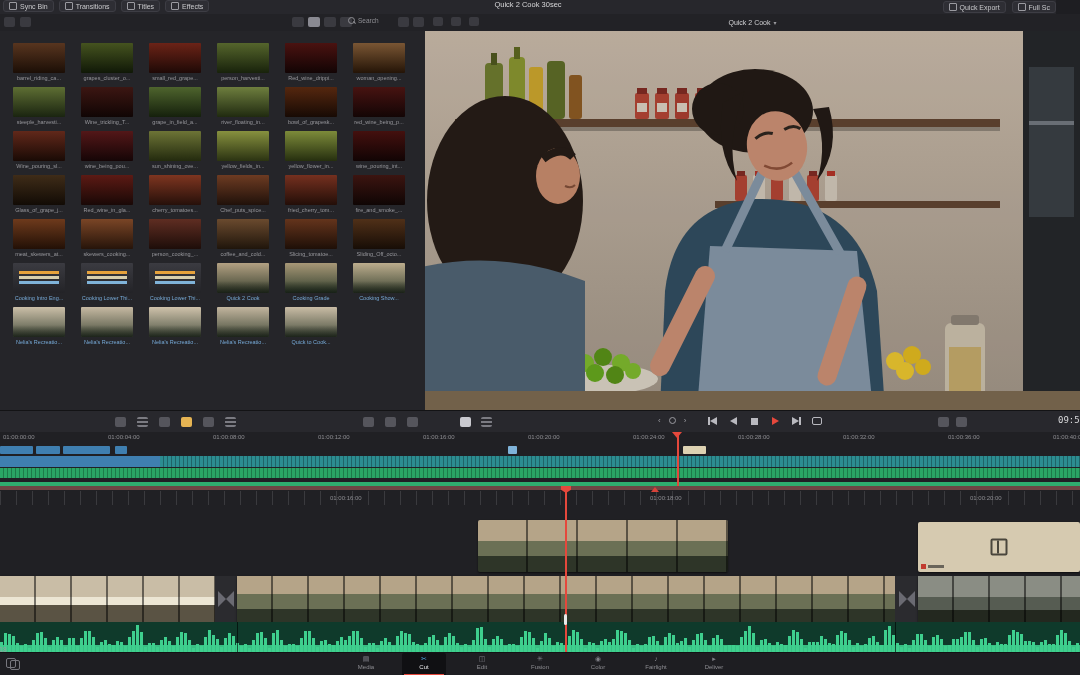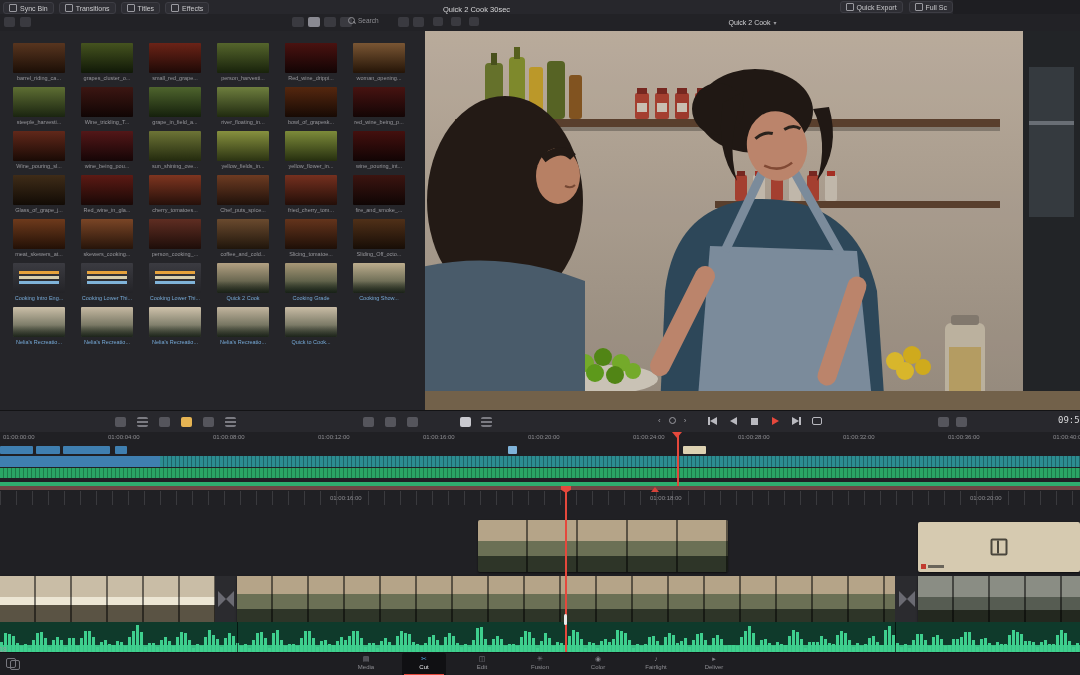--- a/index.html
+++ b/index.html
@@ -1,21 +1,21 @@
 <!DOCTYPE html>
 <html style="--accent: #e5483c; --snap: #e6b453; --clipblue: #3f7fb0; --wave: #3ecf8e;"><head>
 <meta charset="utf-8">
 <style>
   html,body{margin:0;padding:0;background:#111;}
   .app{position:relative;width:1080px;height:675px;background:#1e1e22;overflow:hidden;
        font-family:"Liberation Sans",sans-serif;color:#bbb;-webkit-font-smoothing:antialiased;}
   .abs{position:absolute;}
   
-  .topbar{left:0;top:0;width:953px;height:14px;background:#27272c;border-bottom:1px solid #141416;
-          display:flex;align-items:flex-end;font-size:7px;color:#c9c9cc;}
+  .topbar{left:0;top:0;width:1056px;height:14px;background:#27272c;border-bottom:1px solid #141416;
+          display:flex;align-items:flex-start;font-size:7px;color:#c9c9cc;}
   .tb-left{display:flex;gap:5px;margin-left:3px;}
   .tb-right{position:absolute;right:0;top:0;height:14px;display:flex;align-items:center;gap:6px;}
   .tb-btn{display:flex;align-items:center;gap:3px;height:10px;padding:0 5px;border:1px solid #3d3d44;
           border-radius:3px;background:#2e2e34;white-space:nowrap;}
   .tb-btn .mini-ic{width:6px;height:6px;border:1px solid #9a9aa0;border-radius:1px;display:inline-block;}
   .tb-title{position:absolute;left:0;right:0;text-align:center;font-size:7.5px;color:#d6d6d8;pointer-events:none;}
   
   .hdr2{left:0;top:14px;width:1080px;height:17px;background:#222226;border-bottom:1px solid #151517;}
   .viewsw{position:absolute;left:292px;top:3px;display:flex;gap:4px;}
   .vicon{width:12px;height:10px;border-radius:2px;background:#3a3a40;}

